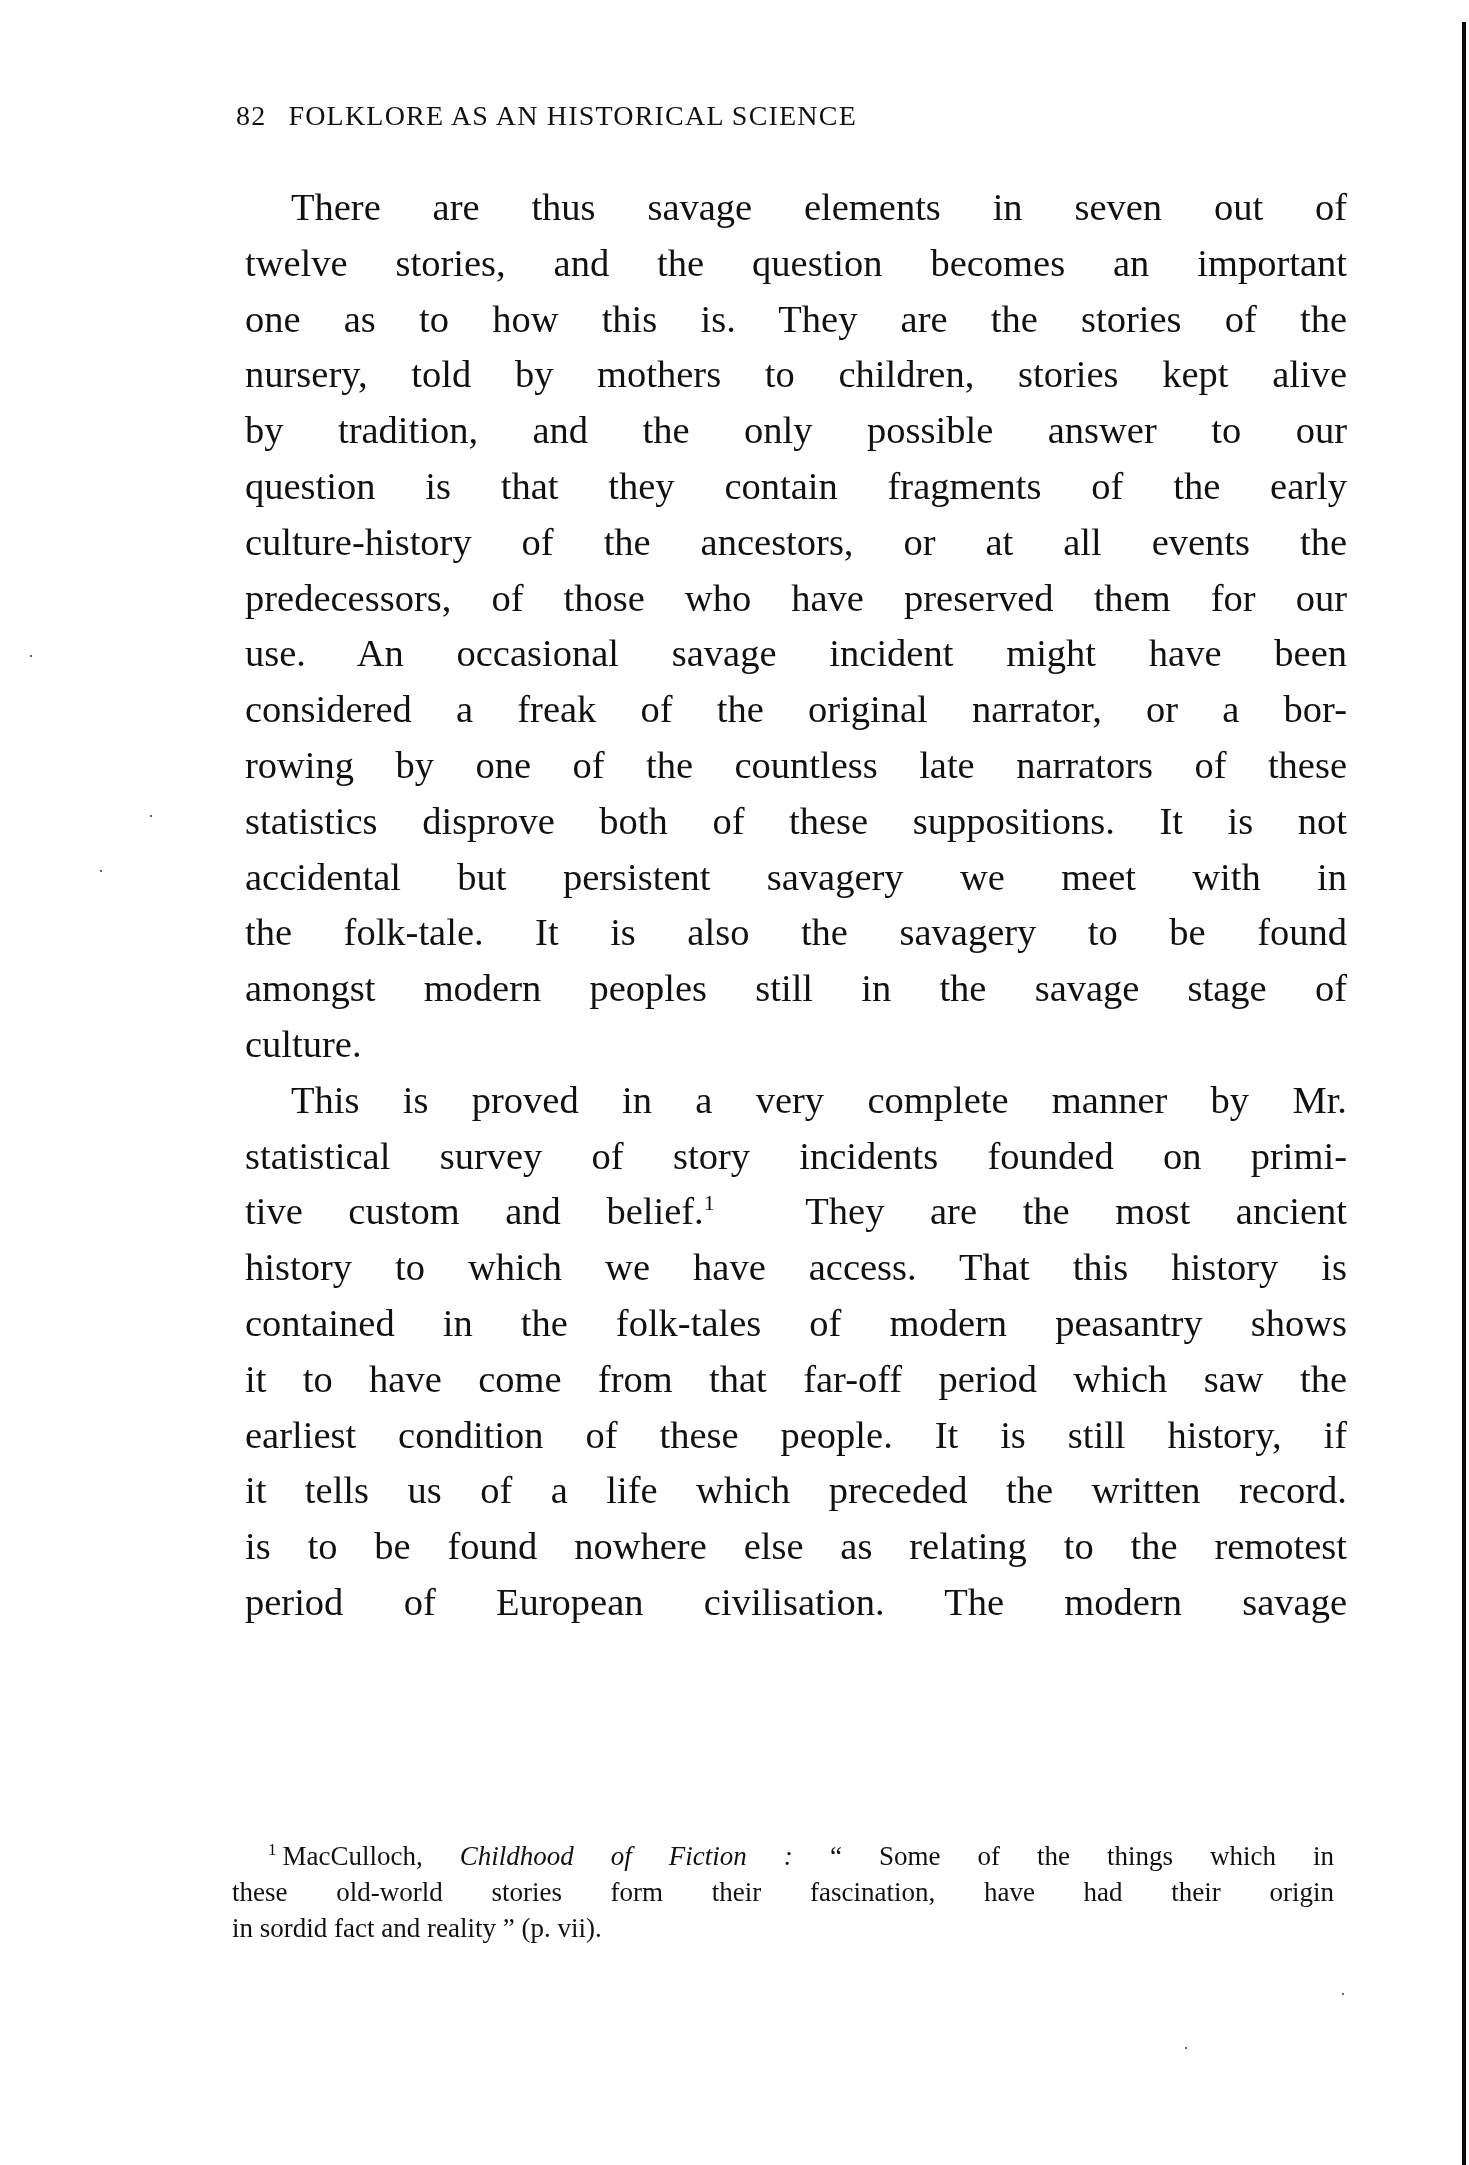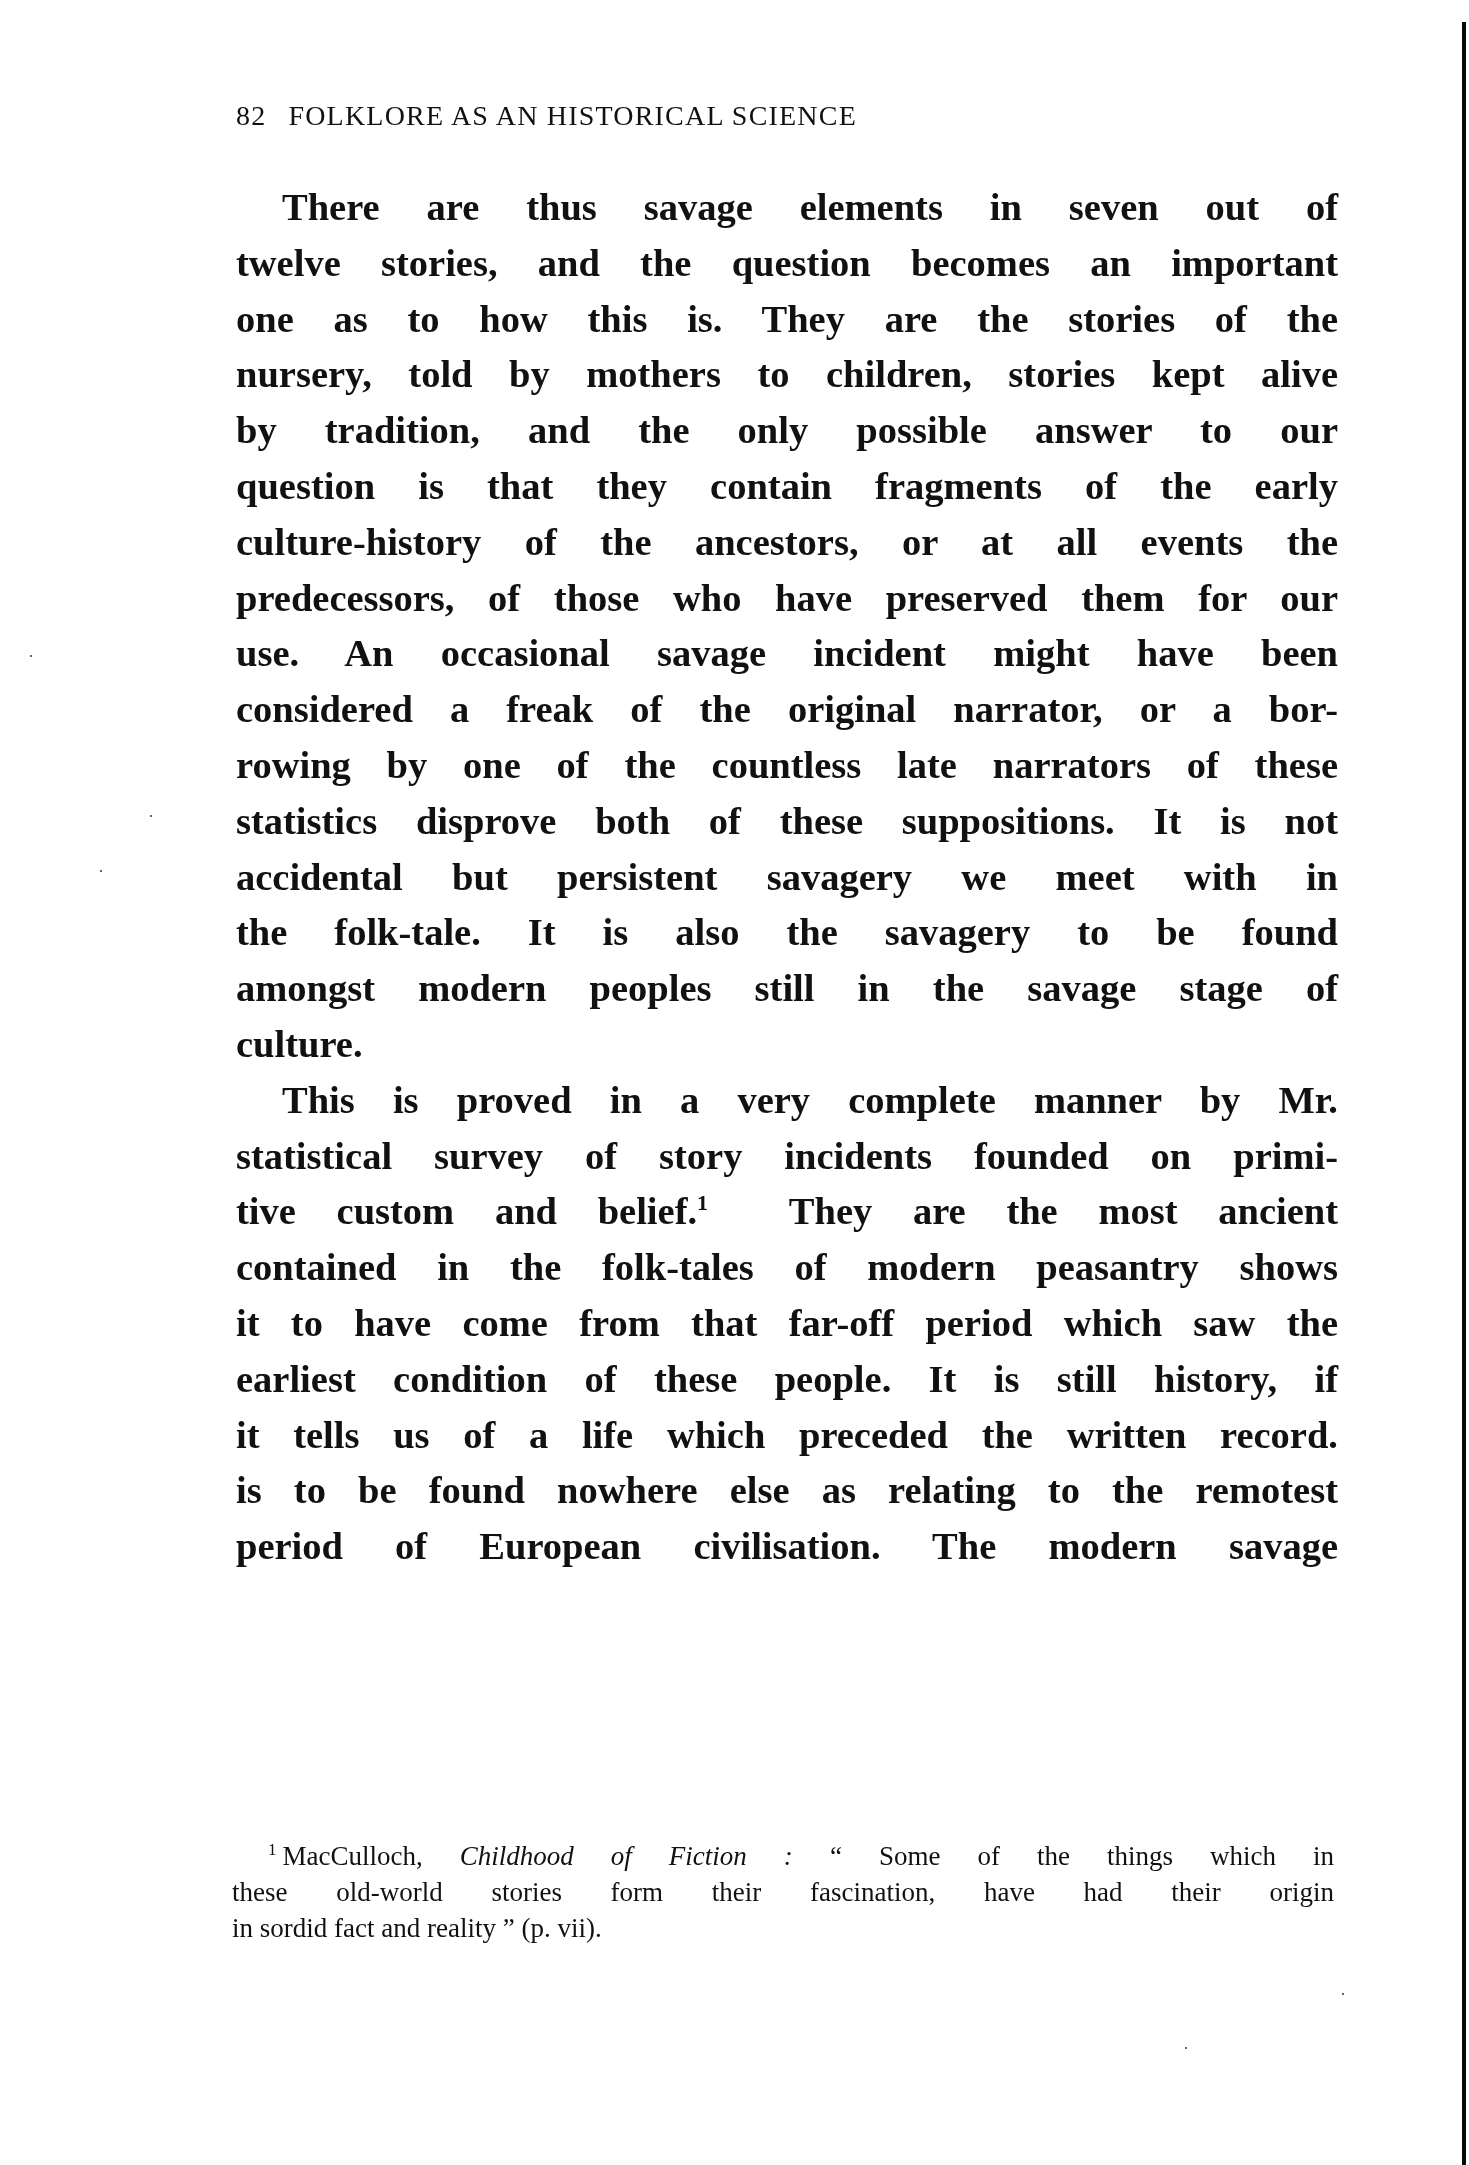--- a/index.html
+++ b/index.html
@@ -28,24 +28,23 @@
     font-size: 28px;
     line-height: 48px;
     letter-spacing: 1.2px;
     white-space: nowrap;
   }
   .running-head .folio {
     margin-right: 22px;
   }
   .body-text {
     position: absolute;
-    left: 236px;
+    left: 245px;
     top: 180px;
     width: 1102px;
-    font-weight: bold;
   }
   .line {
     display: block;
     height: 55.8px;
     line-height: 55.8px;
     font-size: 38.5px;
     text-align: justify;
     text-align-last: justify;
     white-space: nowrap;
     word-spacing: 0;
@@ -123,20 +122,21 @@
       <span class="line">accidental but persistent savagery we meet with in</span>
       <span class="line">the folk-tale.  It is also the savagery to be found</span>
       <span class="line">amongst modern peoples still in the savage stage of</span>
       <span class="line last">culture.</span>
     </div>
 
     <div>
       <span class="line indent">This is proved in a very complete manner by Mr.</span>
       <span class="line">statistical survey of story incidents founded on primi-</span>
       <span class="line"><span>tive custom and belief.</span><span class="sup">1</span>&nbsp; <span>They are the most ancient</span></span>
+      <span class="line"><i style="font-style: normal;">history to which we have access.  That this history is</i></span>
       <span class="line">contained in the folk-tales of modern peasantry shows</span>
       <span class="line">it to have come from that far-off period which saw the</span>
       <span class="line">earliest condition of these people.  It is still history, if</span>
       <span class="line">it tells us of a life which preceded the written record.</span>
       <span class="line">is to be found nowhere else as relating to the remotest</span>
       <span class="line">period of European civilisation.  The modern savage</span>
     </div>
   </div>
 
   <div class="footnotes">

